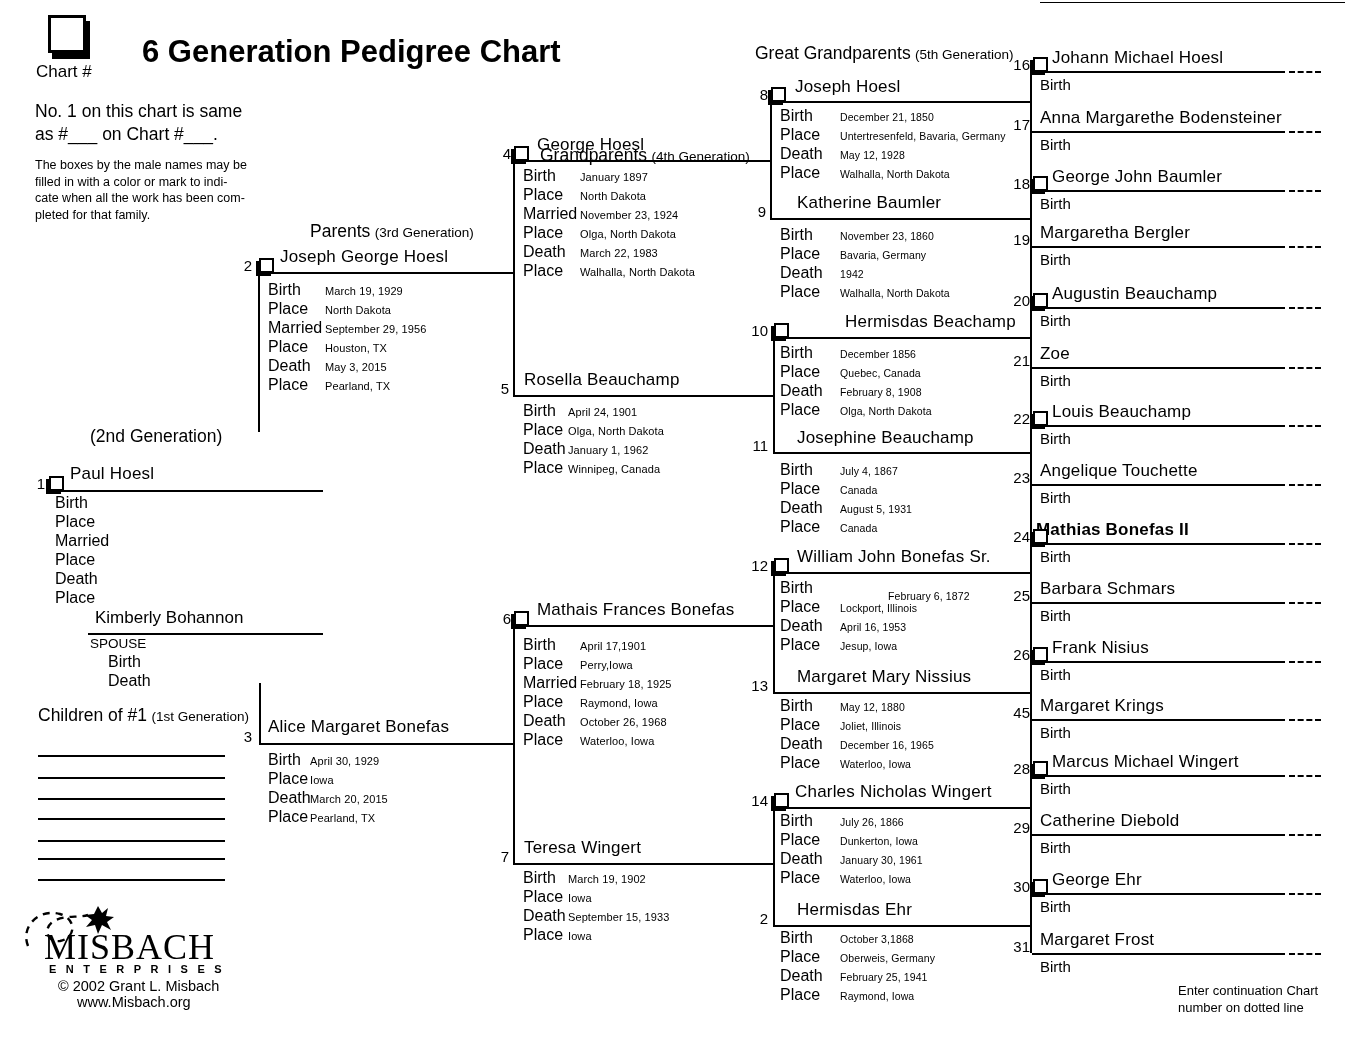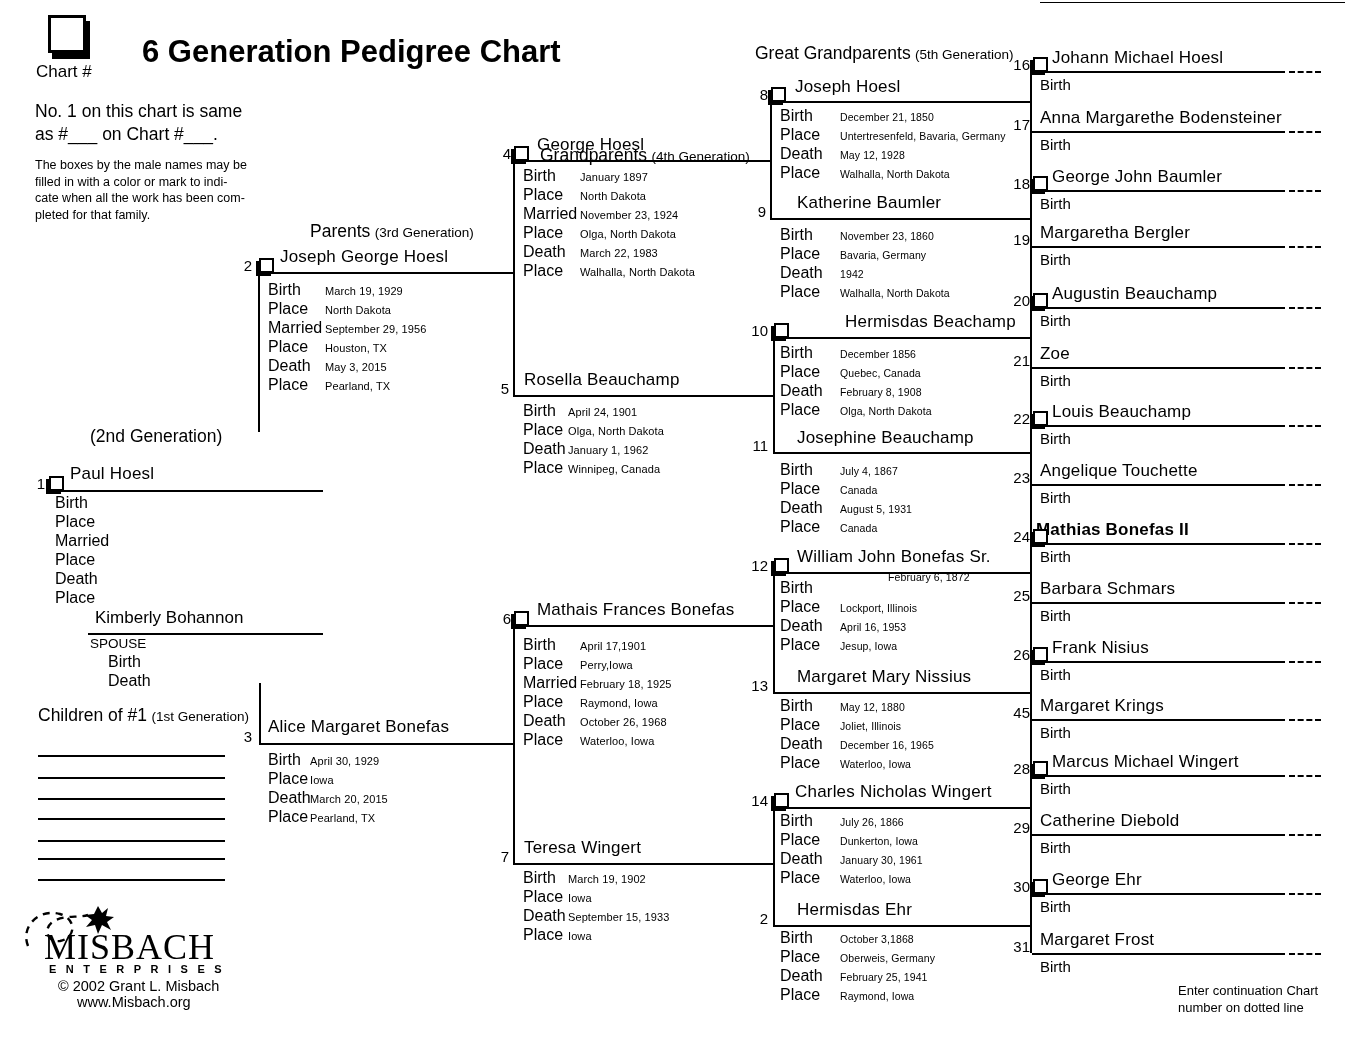--- a/index.html
+++ b/index.html
@@ -250,21 +250,21 @@
     <div class="fvalue fvalue-sm" style="left: 840px; top: 484px;">Canada</div>
     <div class="flabel" style="left: 780px; top: 499px;">Death</div>
     <div class="fvalue fvalue-sm" style="left: 840px; top: 503px;">August 5, 1931</div>
     <div class="flabel" style="left: 780px; top: 518px;">Place</div>
     <div class="fvalue fvalue-sm" style="left: 840px; top: 522px;">Canada</div>
     <div class="pnum" style="left: 746px; top: 557px;">12</div>
     <div class="cbox" style="left: 774px; top: 558px;"></div>
     <div class="pname" style="left: 797px; top: 547px;">William John Bonefas Sr.</div>
     <div class="hline" style="left: 773px; top: 572px; width: 258px;"></div>
     <div class="flabel" style="left: 780px; top: 579px;">Birth</div>
-    <div class="fvalue fvalue-sm" style="left: 840px; top: 571px; padding-left: 48px;">February 6, 1872</div>
+    <div class="fvalue fvalue-sm" style="left: 840px; top: 590px; padding-left: 48px;">February 6, 1872</div>
     <div class="flabel" style="left: 780px; top: 598px;">Place</div>
     <div class="fvalue fvalue-sm" style="left: 840px; top: 602px;">Lockport, Illinois</div>
     <div class="flabel" style="left: 780px; top: 617px;">Death</div>
     <div class="fvalue fvalue-sm" style="left: 840px; top: 621px;">April 16, 1953</div>
     <div class="flabel" style="left: 780px; top: 636px;">Place</div>
     <div class="fvalue fvalue-sm" style="left: 840px; top: 640px;">Jesup, Iowa</div>
     <div class="pnum" style="left: 746px; top: 677px;">13</div>
     <div class="pname" style="left: 797px; top: 667px;">Margaret Mary Nissius</div>
     <div class="hline" style="left: 773px; top: 692px; width: 258px;"></div>
     <div class="flabel" style="left: 780px; top: 697px;">Birth</div>

